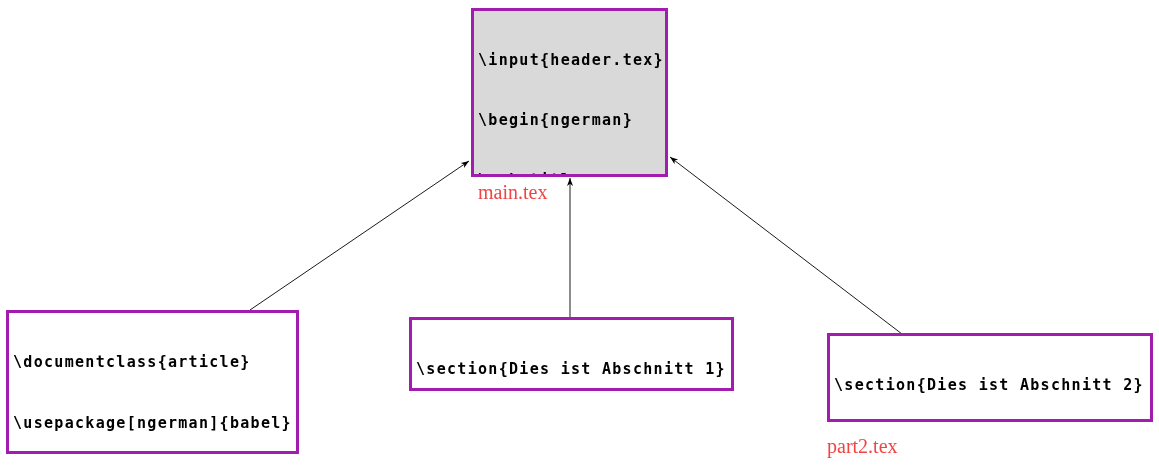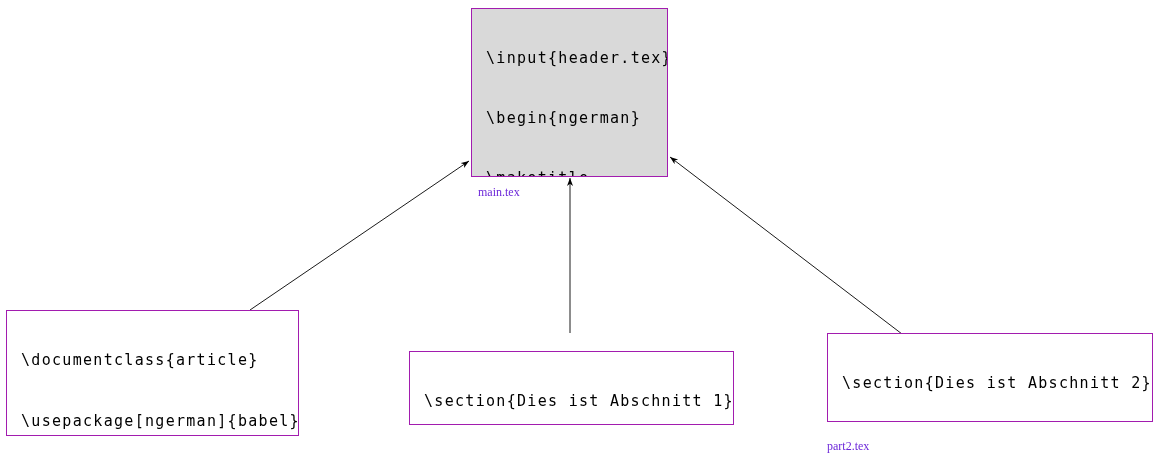--- a/index.html
+++ b/index.html
@@ -19,56 +19,57 @@
   #edges {
     position: absolute;
     left: 0; top: 0;
     width: 1159px;
     height: 474px;
     pointer-events: none;
   }
   .node {
     position: absolute;
     box-sizing: border-box;
-    border: 1px solid #a21caf;
+    border: 3px solid #a21caf;
     background: #ffffff;
-    padding: 1px 5px 0 14px;
+    padding: 1px 5px 0 4px;
     white-space: pre;
     overflow: hidden;
     font-size: 15px;
     letter-spacing: 1.3px;
+    font-weight: bold;
   }
   .node .code-line {
     height: 24px;
     line-height: 24px;
   }
   #node-main {
     left: 471px; top: 8px;
     width: 197px; height: 169px;
     background: #d9d9d9;
   }
   #node-header {
     left: 6px; top: 310px;
-    width: 293px; height: 126px;
+    width: 293px; height: 144px;
   }
   #node-header .code-line { height: 25px; line-height: 25px; }
   #node-part1 {
-    left: 409px; top: 351px;
+    left: 409px; top: 317px;
     width: 325px; height: 74px;
   }
   #node-part2 {
     left: 827px; top: 333px;
     width: 326px; height: 89px;
   }
   .node-label {
     position: absolute;
     font-family: "Liberation Serif", "DejaVu Serif", serif;
-    font-size: 12px;
+    font-size: 20px;
     line-height: 20px;
-    color: #6d28d9;
+    color: #ef4444;
     white-space: nowrap;
   }
   #label-main   { left: 478px; top: 182px; }
   #label-header { left: 6px;   top: 441px; width: 293px; text-align: center; }
   #label-part1  { left: 409px; top: 412px; width: 325px; text-align: center; }
   #label-part2  { left: 827px; top: 436px; width: 326px; text-align: left; }
   .edge-line {
     stroke: #000000;
     stroke-width: 0.9;
     fill: none;

